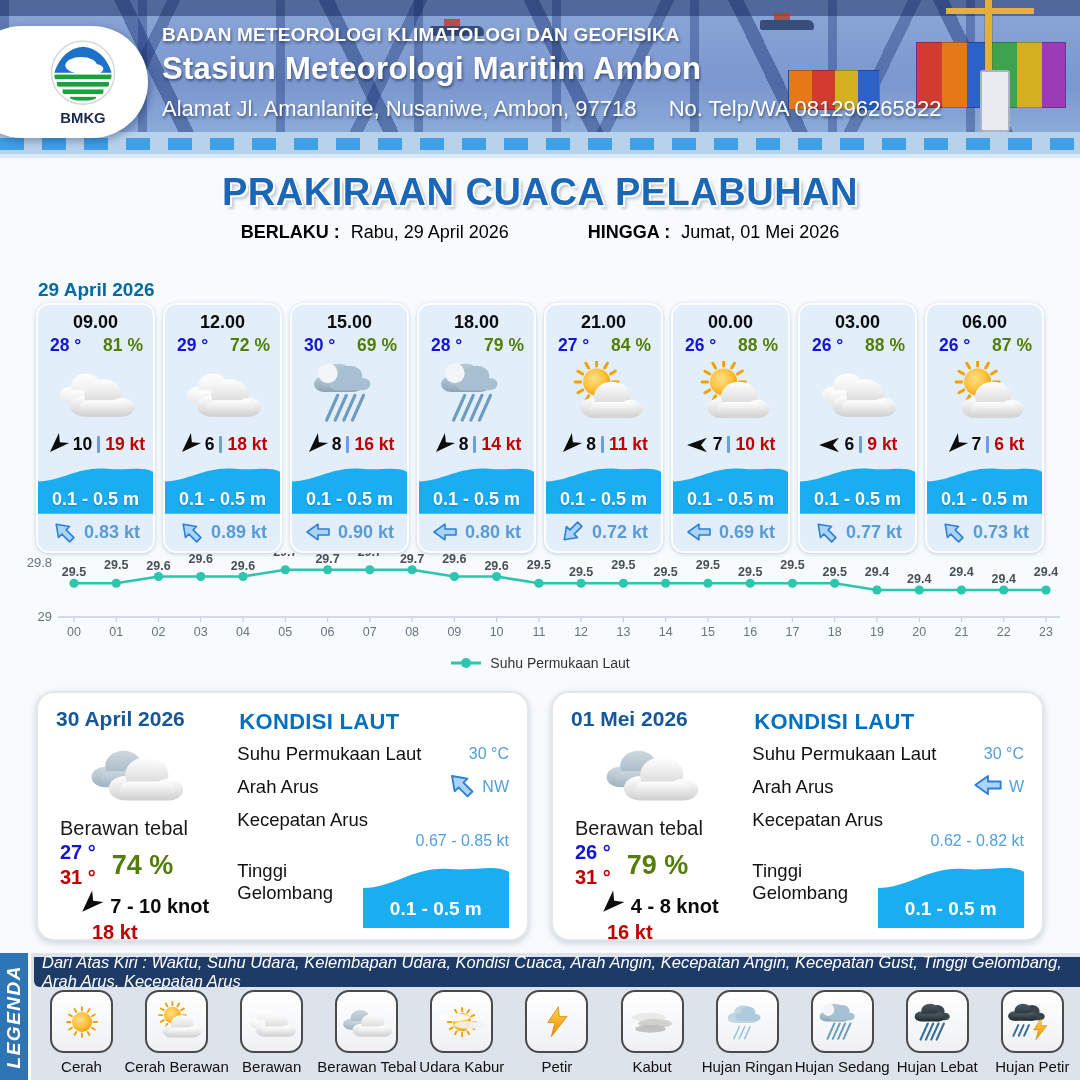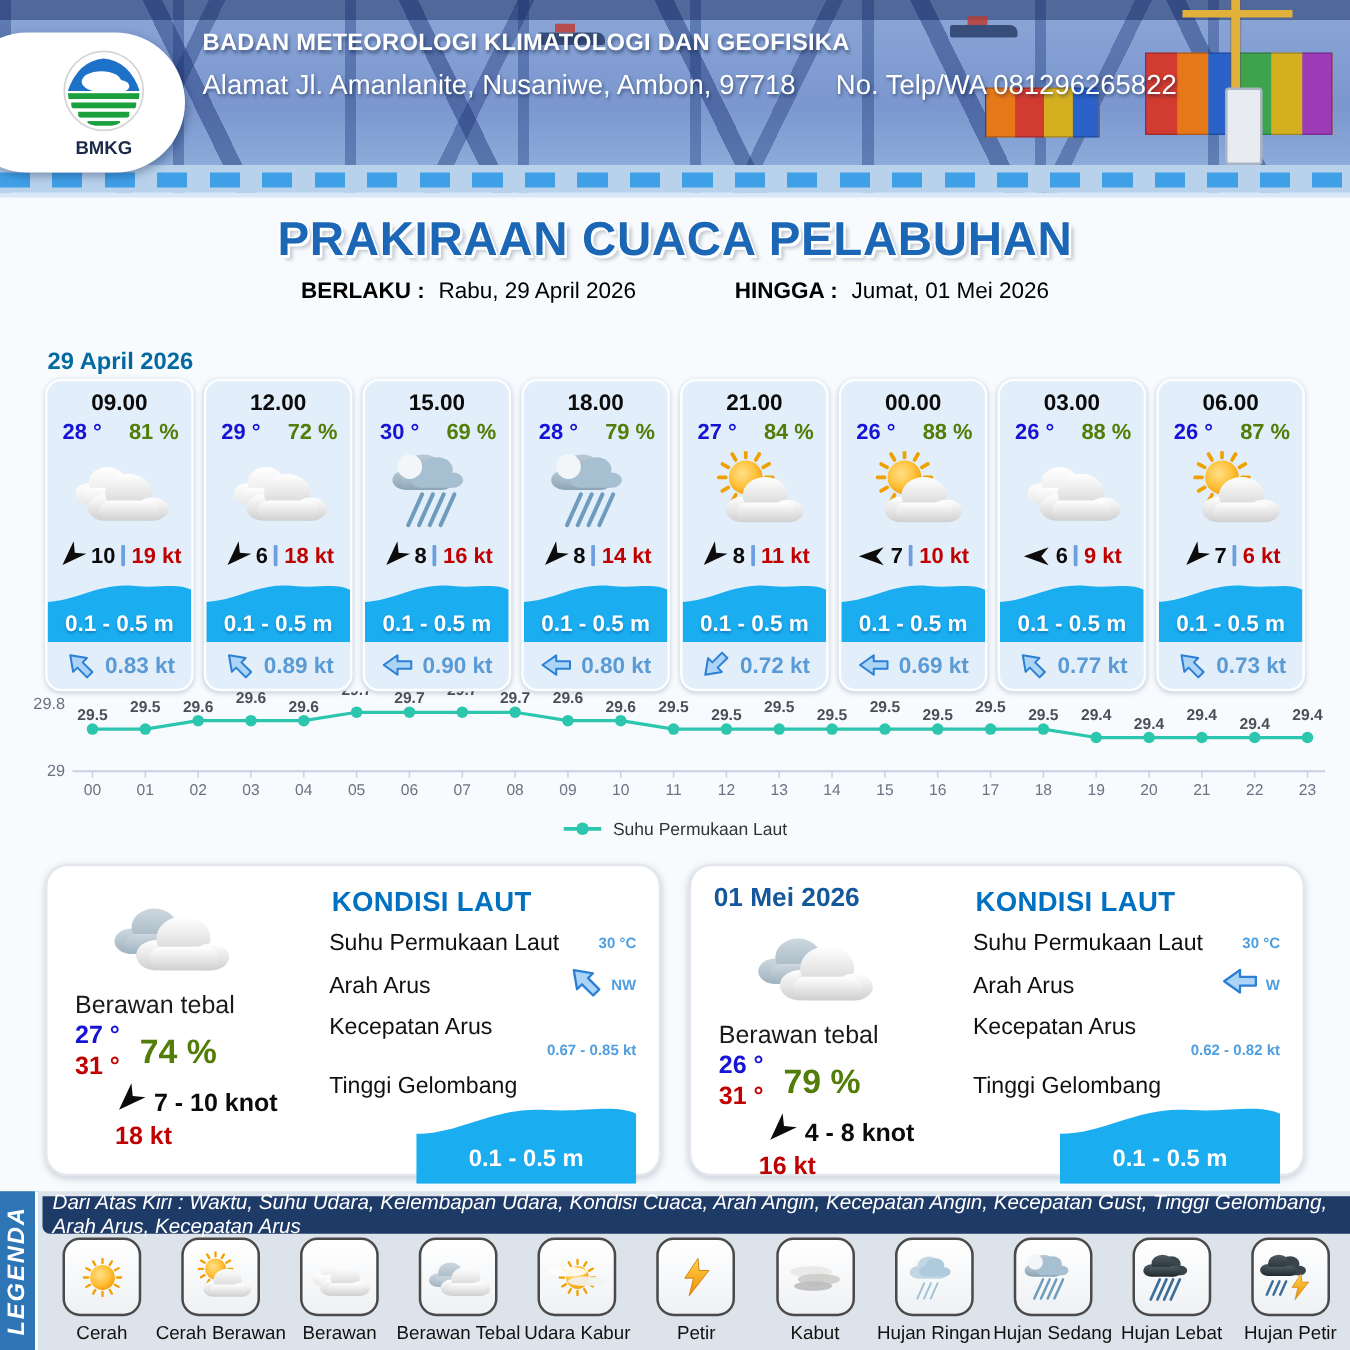--- a/index.html
+++ b/index.html
@@ -99,26 +99,26 @@
   .d-tmin { color:#1413d6; font-size:20px; font-weight:bold; }
   .d-tmax { color:#c00000; font-size:20px; font-weight:bold; }
   .d-hum { color:#527d08; font-size:27px; font-weight:bold; }
   .d-wind { display:flex; align-items:center; gap:8px; font-size:20px; font-weight:bold; color:#0b0b0b; margin-top:4px; padding-left:2px;justify-content:center; }
   .d-wind svg { width:24px; height:20px; }
   .d-gust { color:#c00000; font-size:20px; font-weight:bold; margin-top:2px; padding-left:36px; }
   .d-right { flex:1; padding-left:8px; }
   .k-head { font-size:22px; font-weight:bold; color:#0070c0; letter-spacing:.3px; margin:2px 0 8px 2px; }
   .k-row { display:flex; justify-content:space-between; align-items:center; margin-bottom:7px; }
   .k-label { font-size:18.5px; color:#111; }
-  .k-val { color:#4f9fe0; font-size:12px; font-weight:bold; }
+  .k-val { color:#4f9fe0; font-size:16px; font-weight:normal; }
   .k-dir { display:flex; align-items:center; gap:6px; }
   .k-dir svg { width:30px; height:26px; }
   .k-colrow { display:flex; flex-direction:column; margin-bottom:10px; }
   .k-colrow .k-val { align-self:flex-end; margin-top:1px; }
-  .k-waverow { display:flex; flex-direction:column; }
+  .k-waverow { display:flex; flex-direction:row; }
   .k-wave { align-self:flex-end; position:relative; width:176px; height:66px; margin-top:2px; }
   .k-wave svg { position:absolute; inset:0; width:100%; height:100%; }
   .k-wave-txt { position:absolute; left:0; right:0; bottom:8px; text-align:center;
     color:#fff; font-size:19px; font-weight:bold; }
 
   
   .legendsec { position:absolute; left:0; bottom:0; width:1080px; height:127px; background:#dde3ea; }
   .legend-bar { position:absolute; left:0; top:0; bottom:0; width:31px; background:#2e75b6;
     border-right:3px solid #fff; display:flex; align-items:center; justify-content:center; }
   .legend-bar span { writing-mode:vertical-rl; transform:rotate(180deg); color:#fff;
@@ -201,20 +201,21 @@
           <rect x="14" y="48" width="56" height="5" fill="#1aa03c"></rect>
           <rect x="20" y="56" width="44" height="5" fill="#1aa03c"></rect>
           <rect x="28" y="64" width="28" height="4" fill="#1aa03c"></rect>
         </g>
         <text x="42" y="92" text-anchor="middle" font-size="16" font-weight="bold" fill="#1a2a4a" font-family="Liberation Sans, sans-serif">BMKG</text>
       </svg>
     </div>
 
     <div class="hdr-text">
       <div class="hdr-agency">BADAN METEOROLOGI KLIMATOLOGI DAN GEOFISIKA</div>
+      <div class="hdr-station">Stasiun Meteorologi Maritim Ambon</div>
       <div class="hdr-addr">
         <span>Alamat Jl. Amanlanite, Nusaniwe, Ambon, 97718</span>
         <span class="phone">No. Telp/WA  081296265822</span>
       </div>
     </div>
   </header>
 
   <section class="titleblock">
     <div class="t-main">PRAKIRAAN CUACA PELABUHAN</div>
     <div class="validity">
@@ -761,20 +762,21 @@
         <line x1="1" y1="6" x2="31" y2="6" stroke="#2cc5ad" stroke-width="3"></line>
         <circle cx="16" cy="6" r="5" fill="#2cc5ad"></circle>
       </svg>
       <span>Suhu Permukaan Laut</span>
     </div>
   </section>
 
   <section class="daily" id="daily-row">
     <div class="dcard">
       <div class="d-left">
+        <div class="d-date">30 April 2026</div>
         <div class="d-icon">
             <svg viewBox="0 0 68 52">
               <g transform="translate(2 8) scale(0.8)" fill="url(#gcg)">
                 <ellipse cx="13" cy="26" rx="12" ry="9"></ellipse>
                 <ellipse cx="29" cy="16" rx="16" ry="13"></ellipse>
                 <ellipse cx="45" cy="27" rx="11" ry="8"></ellipse>
                 <rect x="9" y="21" width="41" height="14" rx="7"></rect>
               </g>
               <g transform="translate(14 12) scale(0.95)" fill="url(#gcw)">
                 <ellipse cx="13" cy="26" rx="12" ry="9"></ellipse>

